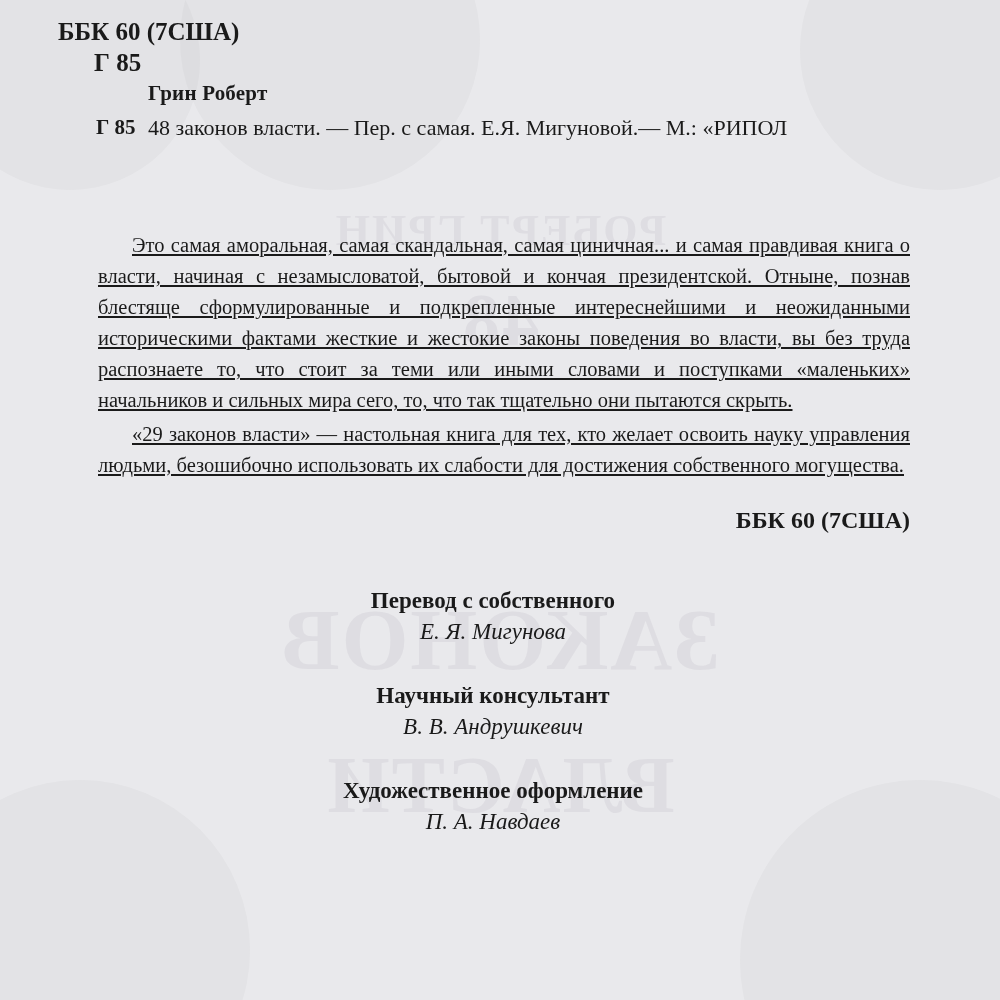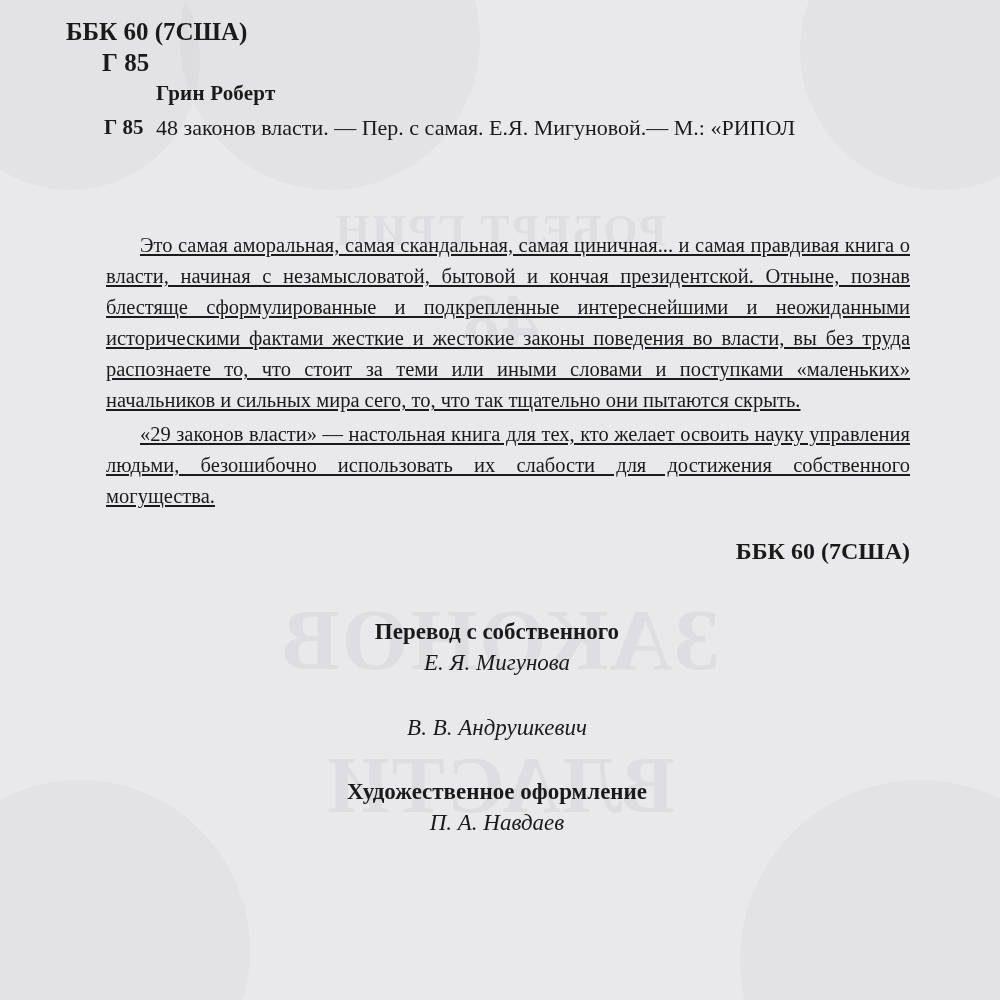--- a/index.html
+++ b/index.html
@@ -44,21 +44,21 @@
     border-radius: 50%;
     background: rgba(130, 120, 135, 0.055);
   }
 
   .page {
     position: relative;
     z-index: 1;
     width: 1000px;
     height: 1000px;
     box-sizing: border-box;
-    padding: 16px 46px 0 40px;
+    padding: 16px 46px 0 32px;
   }
 
   
   .bbk-top {
     font-weight: bold;
     font-size: 25px;
     line-height: 1.25;
     margin-left: 26px;
   }
   .bbk-top .line2 {
@@ -187,20 +187,21 @@
   </div>
 
   <div class="bbk-bottom">ББК 60 (7США)</div>
 
   <div class="credits">
     <div class="credit-block">
       <div class="credit-role">Перевод с собственного</div>
       <div class="credit-name">Е. Я. Мигунова</div>
     </div>
     <div class="credit-block">
+      <div class="credit-role">Научный консультант</div>
       <div class="credit-name">В. В. Андрушкевич</div>
     </div>
     <div class="credit-block">
       <div class="credit-role">Художественное оформление</div>
       <div class="credit-name">П. А. Навдаев</div>
     </div>
   </div>
 
 </div>
 

